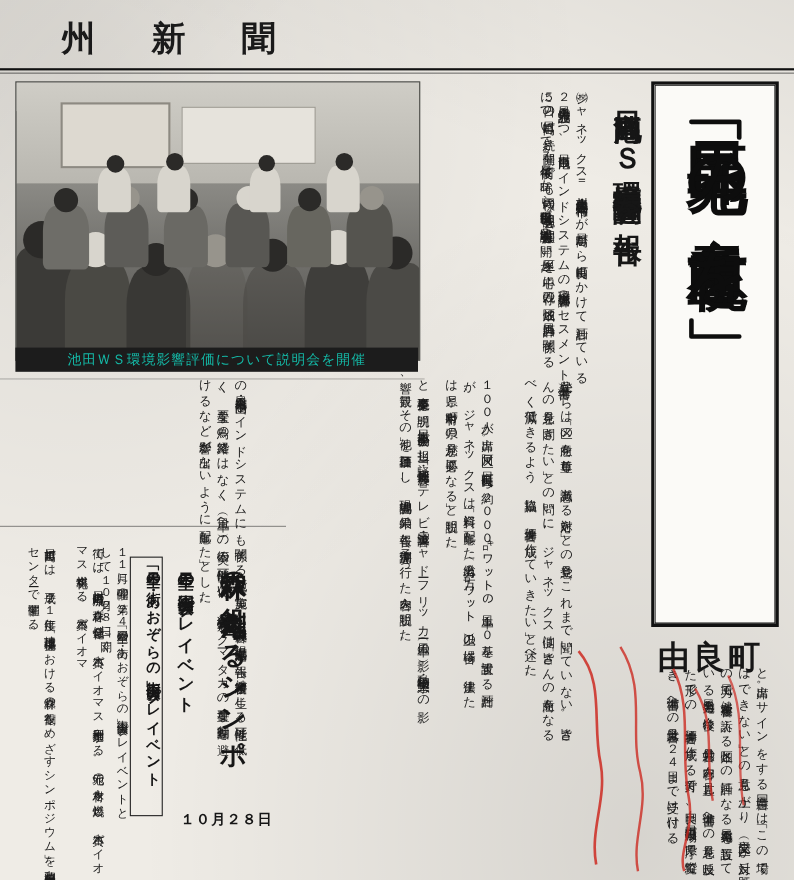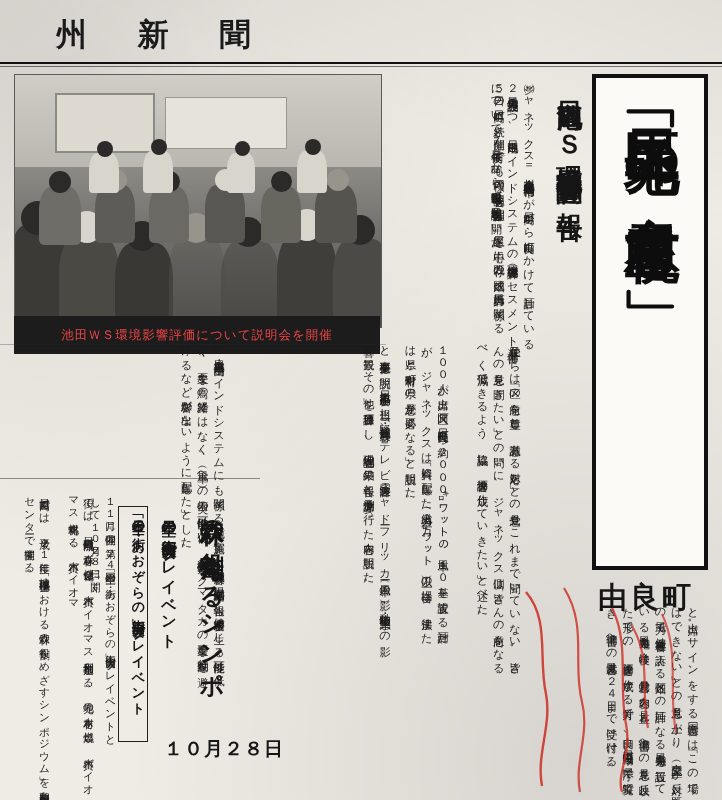--- a/index.html
+++ b/index.html
@@ -104,41 +104,41 @@
   .ph-ceiling{position:absolute;left:0;top:0;width:366px;height:26px;background:#e3e1da;}
   .ph-ceil-line{position:absolute;top:12px;height:2px;background:#b5b2ab;}
   .ph-screen{position:absolute;left:40px;top:18px;width:96px;height:56px;background:#ddd9d0;border:2px solid #8d8a82;}
   .ph-screen2{position:absolute;left:150px;top:22px;width:120px;height:50px;background:#e6e3dc;border:1px solid #9a978f;}
   .ph-floor{position:absolute;left:0;top:92px;width:366px;height:160px;background:linear-gradient(180deg,#8b8a85,#4f4e4b);}
   .head{position:absolute;border-radius:50%;background:#2b2a28;}
   .body-blob{position:absolute;border-radius:28% 28% 12% 12%/40% 40% 10% 10%;background:#3b3a37;}
   .light{background:#d8d5cd !important;}
   .mid{background:#97948c !important;}
   .photo-caption{
-    position:absolute;left:14px;top:316px;width:366px;height:38px;
-    background:#1c1c1c;color:#ef4444;
+    position:absolute;left:14px;top:316px;width:366px;height:22px;
+    background:#1c1c1c;color:#14b8a6;
     font-size:12.5px;letter-spacing:1px;
     display:flex;align-items:center;justify-content:center;
     font-family:"DejaVu Serif",serif;
   }
 
   
   .feature-head{
     position:absolute;left:186px;top:500px;height:240px;width:40px;
     writing-mode:vertical-rl;text-orientation:upright;
     font-size:24px;font-weight:700;letter-spacing:2px;line-height:1.15;
   }
   .feature-sub{
     position:absolute;left:152px;top:508px;height:200px;width:26px;
     writing-mode:vertical-rl;text-orientation:upright;
     font-size:15px;font-weight:700;letter-spacing:1px;line-height:1.2;
   }
   .feature-date{
     position:absolute;left:164px;top:736px;
-    font-size:19px;font-weight:700;letter-spacing:1px;white-space:nowrap;
+    font-size:13px;font-weight:700;letter-spacing:1px;white-space:nowrap;
   }
   .eventname{
     position:absolute;left:118px;top:506px;height:230px;width:26px;
     writing-mode:vertical-rl;text-orientation:upright;
     font-size:13px;font-weight:700;letter-spacing:1px;line-height:1.2;
   }
   .boxed{
     border:1px solid #222;padding:2px 1px;
   }
 

